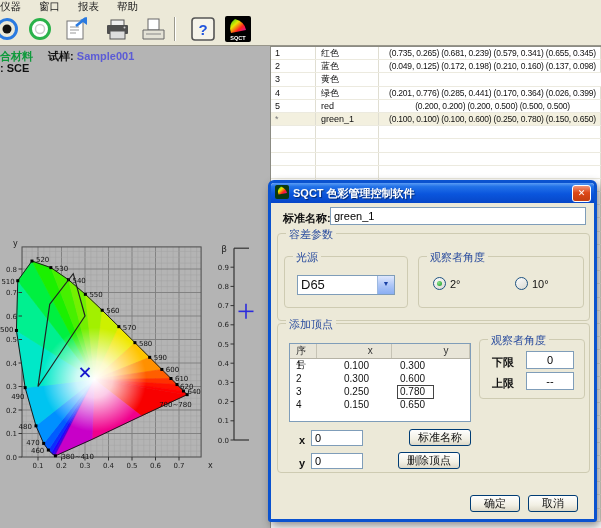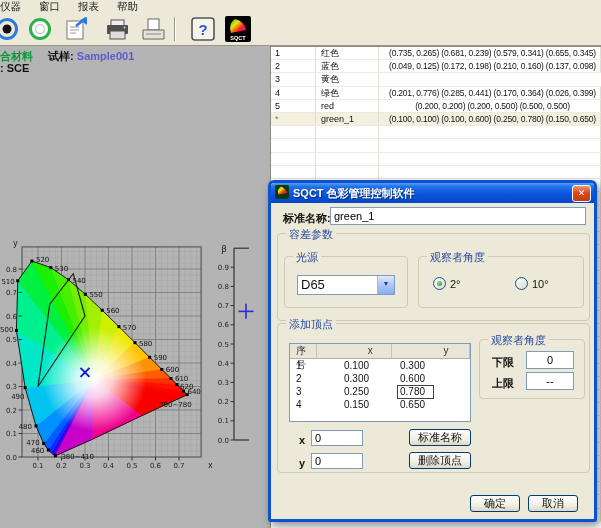--- a/index.html
+++ b/index.html
@@ -639,21 +639,21 @@
           <span class="lbl" style="left:12px;top:36px">上限</span>
           <input class="xpinput" style="left: 46px; top: 32px; width: 40px; text-align: center;" value="--">
         </div>
 
         <span class="lbl" style="left:21px;top:110px">x</span>
         <input class="xpinput" style="left: 33px; top: 106px; width: 44px; height: 14px;" value="0">
         <button class="xpbtn" style="left:131px;top:105px;width:62px;height:17px">标准名称</button>
 
         <span class="lbl" style="left:21px;top:133px">y</span>
         <input class="xpinput" style="left: 33px; top: 129px; width: 44px; height: 14px;" value="0">
-        <button class="xpbtn" style="left:131px;top:128px;width:62px;height:17px">删除顶点</button>
+        <button class="xpbtn" style="left:120px;top:128px;width:62px;height:17px">删除顶点</button>
       </div>
 
       <button class="xpbtn" style="left:199px;top:292px;width:50px;height:17px">确定</button>
       <button class="xpbtn" style="left:257px;top:292px;width:50px;height:17px">取消</button>
     </div>
   </div>
 
 </div>
 
 </body></html>

